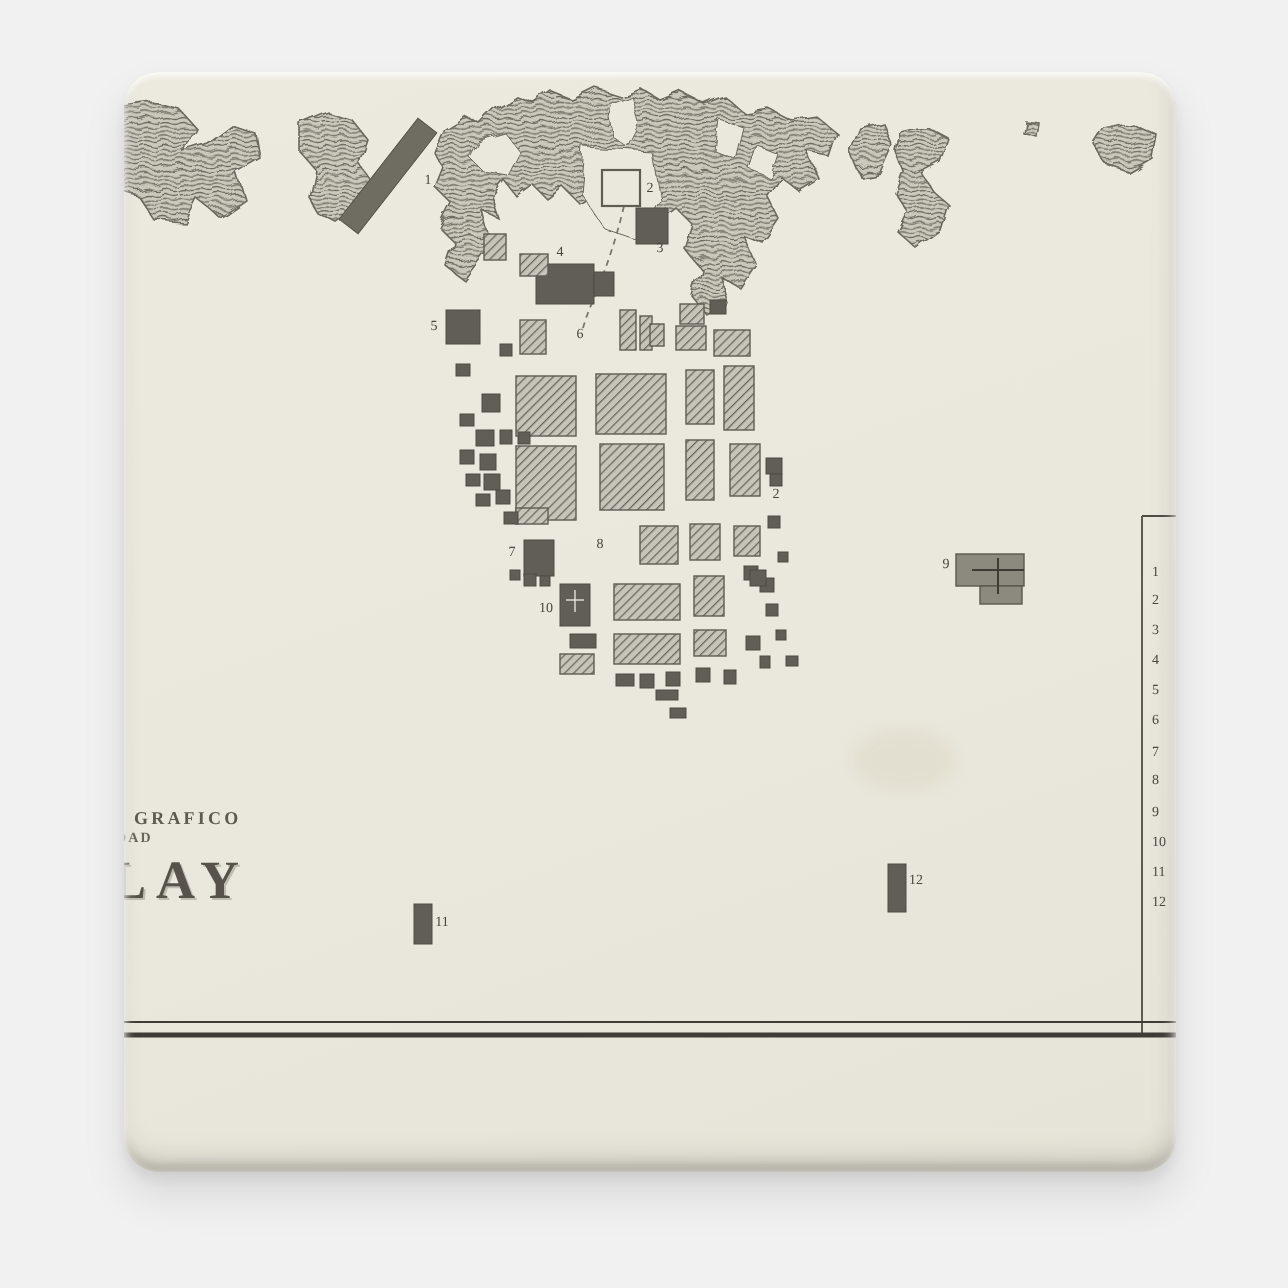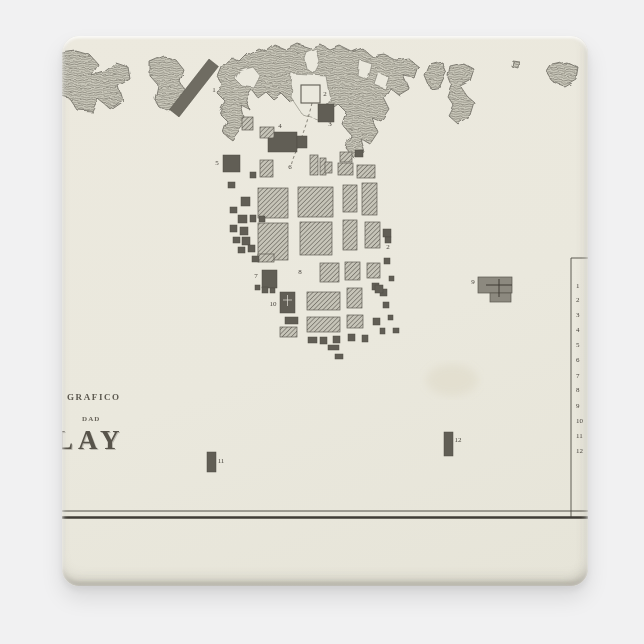--- a/index.html
+++ b/index.html
@@ -17,24 +17,24 @@
       inset 0 2px 3px rgba(255,255,255,.75),
       inset 2px 0 4px rgba(255,255,255,.35),
       inset -3px 0 5px rgba(255,255,255,.30),
       inset 0 -3px 4px rgba(124,120,108,.40),
       inset 0 -11px 14px -6px rgba(124,120,108,.30),
       inset -7px -7px 12px -7px rgba(124,120,108,.25);
   }
   .map-svg-host{position:absolute;inset:0;z-index:1;}
   .map-svg-host svg{display:block;width:100%;height:100%;}
   .map-title{position:absolute;left:0;top:350px;z-index:3;}
-  .title-line1{position:absolute;left:5px;top:6px;font:700 9px "Liberation Serif",serif;
+  .title-line1{position:absolute;left:5px;top:18px;font:700 9px "Liberation Serif",serif;
     letter-spacing:1.6px;color:#5e5a51;white-space:nowrap;}
   .title-line2{position:absolute;left:-4px;top:29px;font:700 7px "Liberation Serif",serif;
-    letter-spacing:1.1px;color:#6a665c;white-space:nowrap;margin-left:24px;}
+    letter-spacing:1.1px;color:#6a665c;white-space:nowrap;}
   .title-line3{position:absolute;left:-7px;top:39px;font:700 27px "Liberation Serif",serif;
     letter-spacing:5px;color:#57534a;text-shadow:1px 1px 0 rgba(80,76,68,.28);white-space:nowrap;}
 </style>
 </head>
 <body>
 
 <div class="stage">
   <div class="magnet">
     <div class="map-svg-host" id="svgHost">
         <svg viewBox="0 0 526 550" preserveAspectRatio="none">

